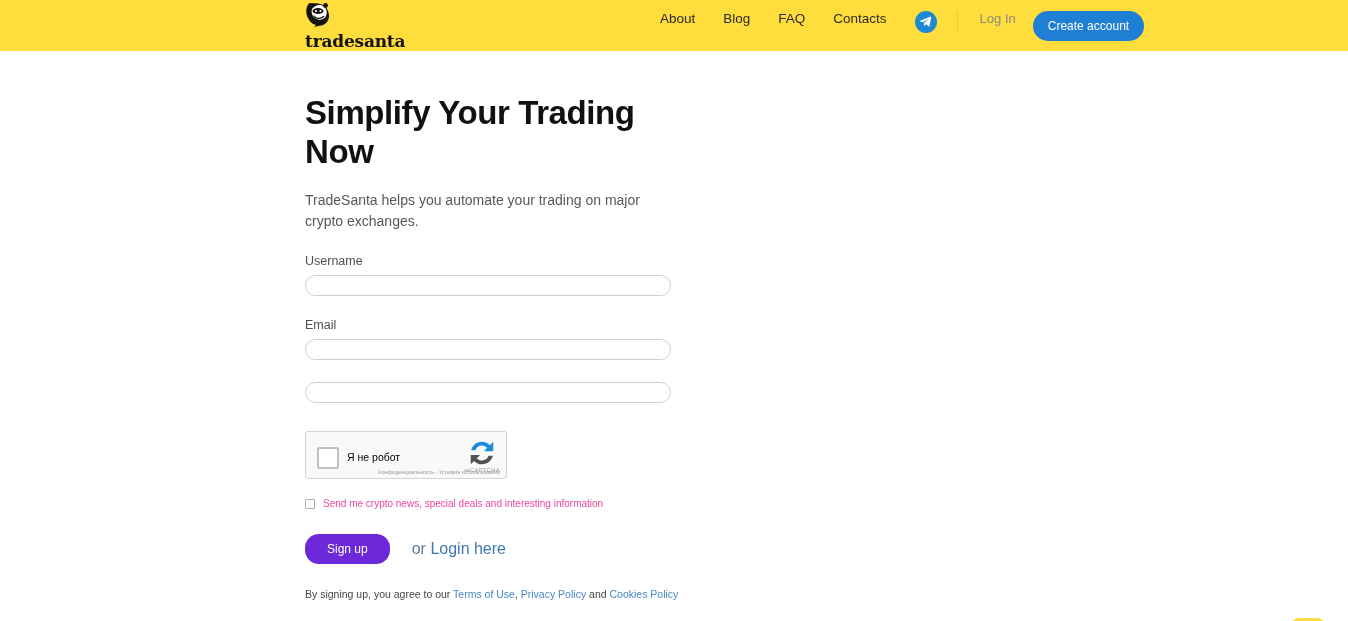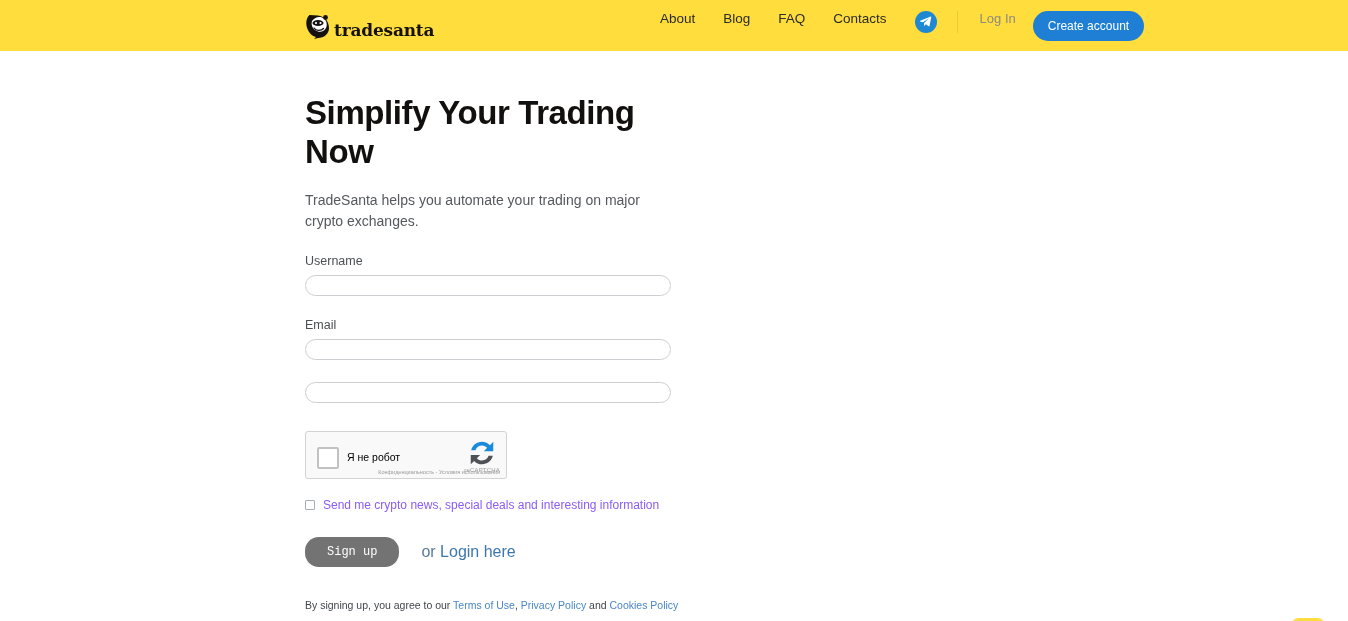--- a/index.html
+++ b/index.html
@@ -17,23 +17,24 @@
     height: 51px;
     background: #ffdd3c;
     display: flex;
     align-items: center;
     position: relative;
   }
   .logo-wrap {
     position: absolute;
     left: 305px;
     display: flex;
-    align-items: flex-end;
+    align-items: flex-start;
     gap: 3px;
     cursor: pointer;
+    flex-direction: column;
   }
   .logo-mark { width: 26px; height: 28px; display: block; }
   .logo-text {
     font-family: "DejaVu Serif", serif;
     font-weight: bold;
     font-size: 17px;
     color: #14110f;
     letter-spacing: -0.2px;
   }
 
@@ -187,50 +188,50 @@
   }
   .opt-check {
     width: 10px; height: 10px;
     border: 1px solid #a8adb3;
     border-radius: 1px;
     background: #fff;
     cursor: pointer;
     flex: none;
   }
   .opt-text {
-    font-size: 12px;
-    color: #8b5cf6;
+    font-size: 10px;
+    color: #ec4899;
   }
 
   
   .actions {
     margin-top: 25px;
     display: flex;
     align-items: center;
   }
   .signup-btn {
-    background: #737373;
+    background: #6d28d9;
     color: #fff;
     border: none;
     border-radius: 14px;
     font-size: 12px;
     padding: 8px 22px;
     cursor: pointer;
-    font-family: Liberation Mono, monospace;
+    font-family: Liberation Sans, sans-serif;
   }
   .login-here {
     margin-left: 22px;
     font-size: 16px;
     color: #5b7a99;
     cursor: pointer;
   }
   .login-here .lnk { color: #3f77ad; }
 
   .legal {
-    margin-top: 32px;
+    margin-top: 24px;
     font-size: 10.5px;
     color: #41464b;
   }
   .legal a {
     color: #4a86c5;
     text-decoration: none;
     cursor: pointer;
   }
 
   

